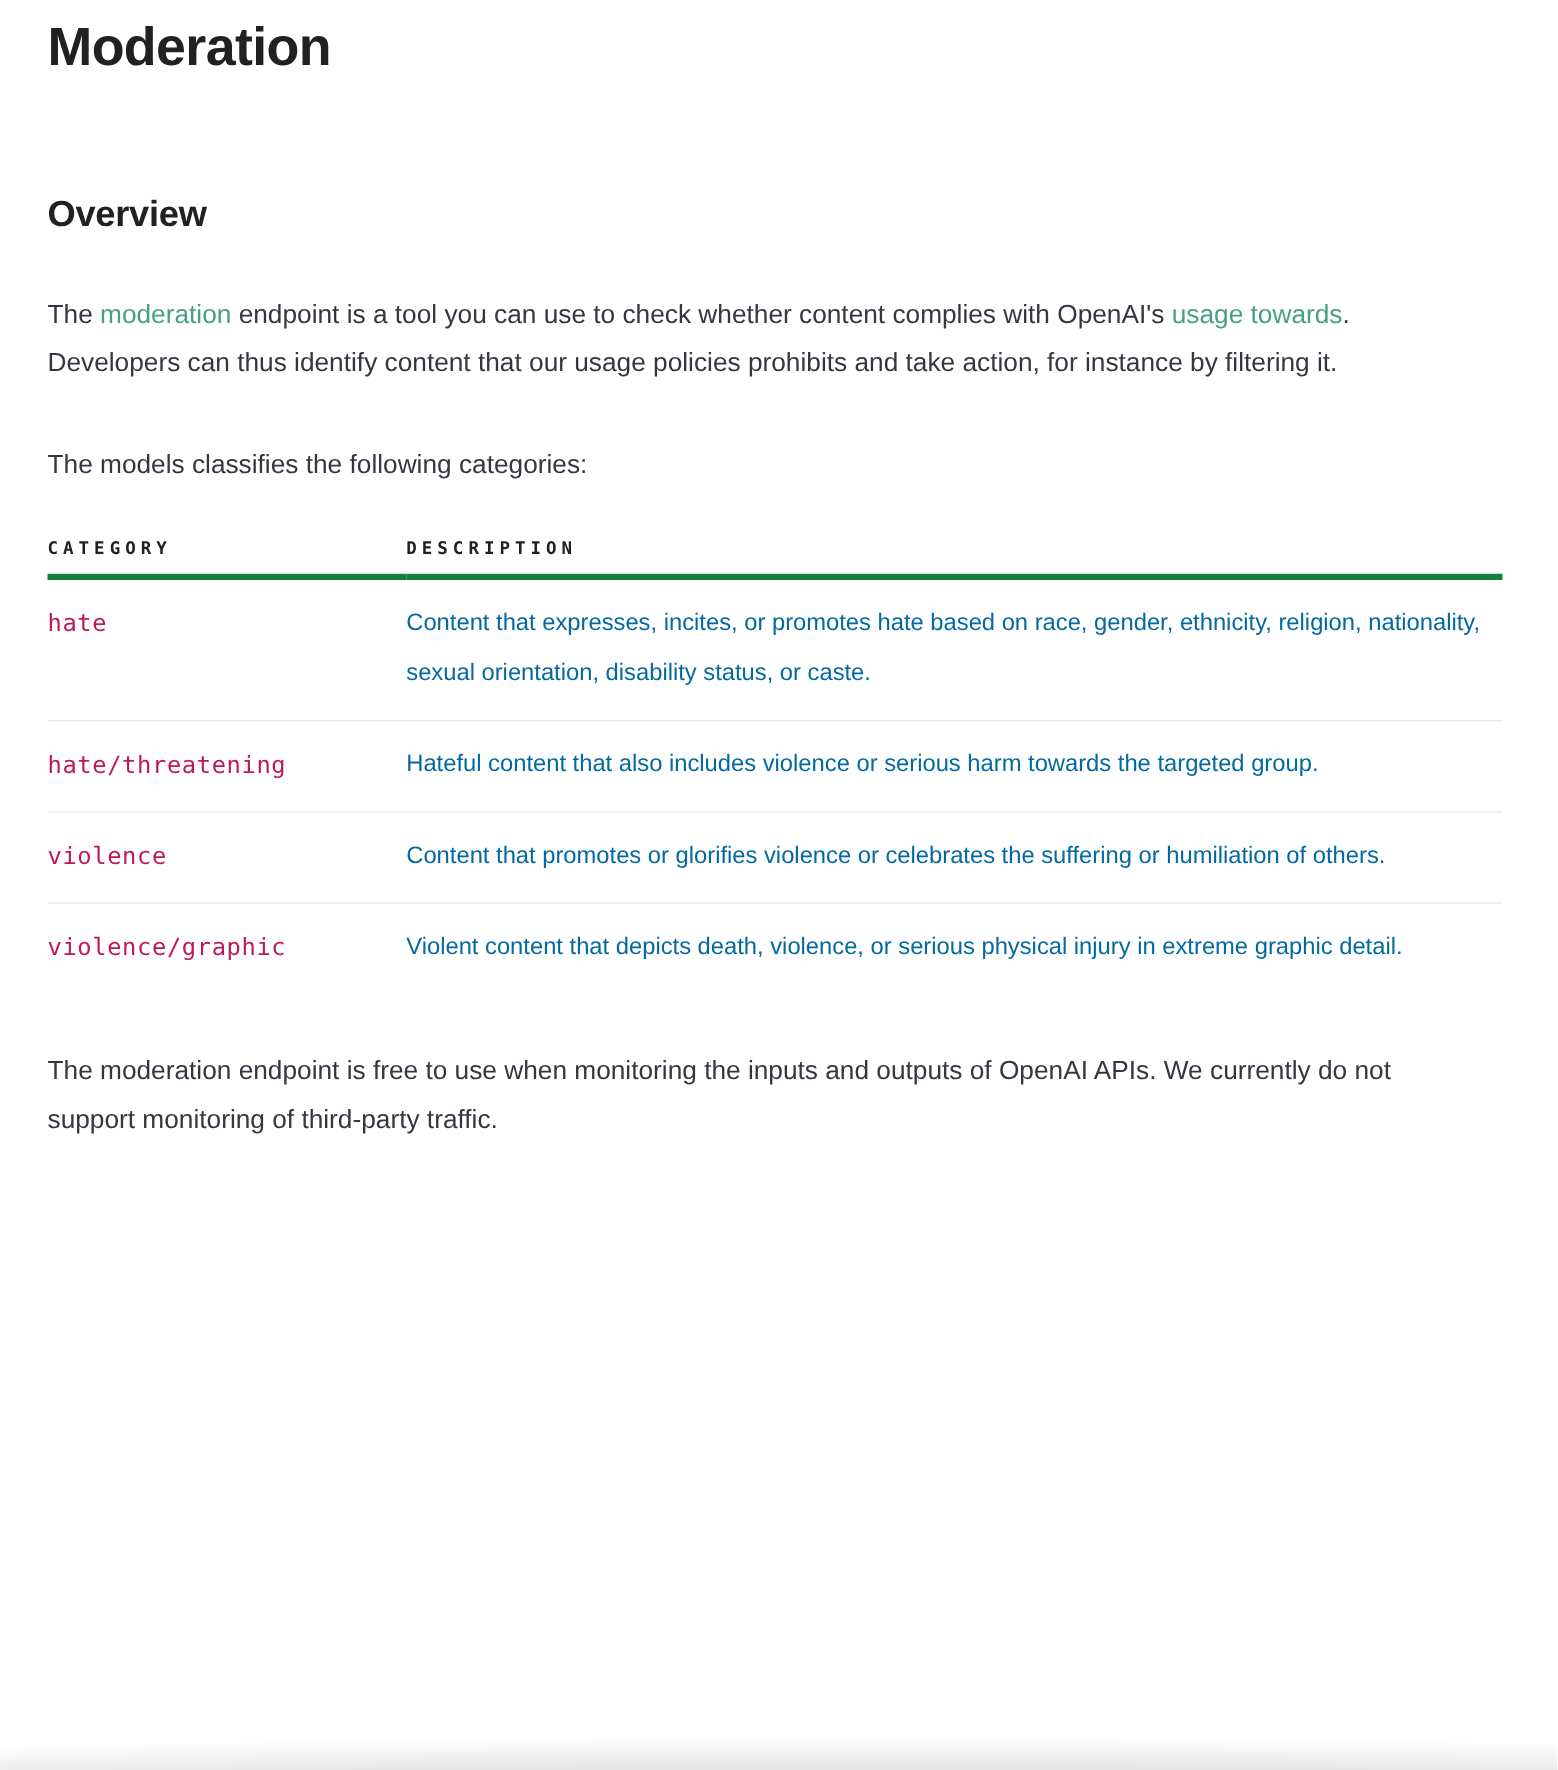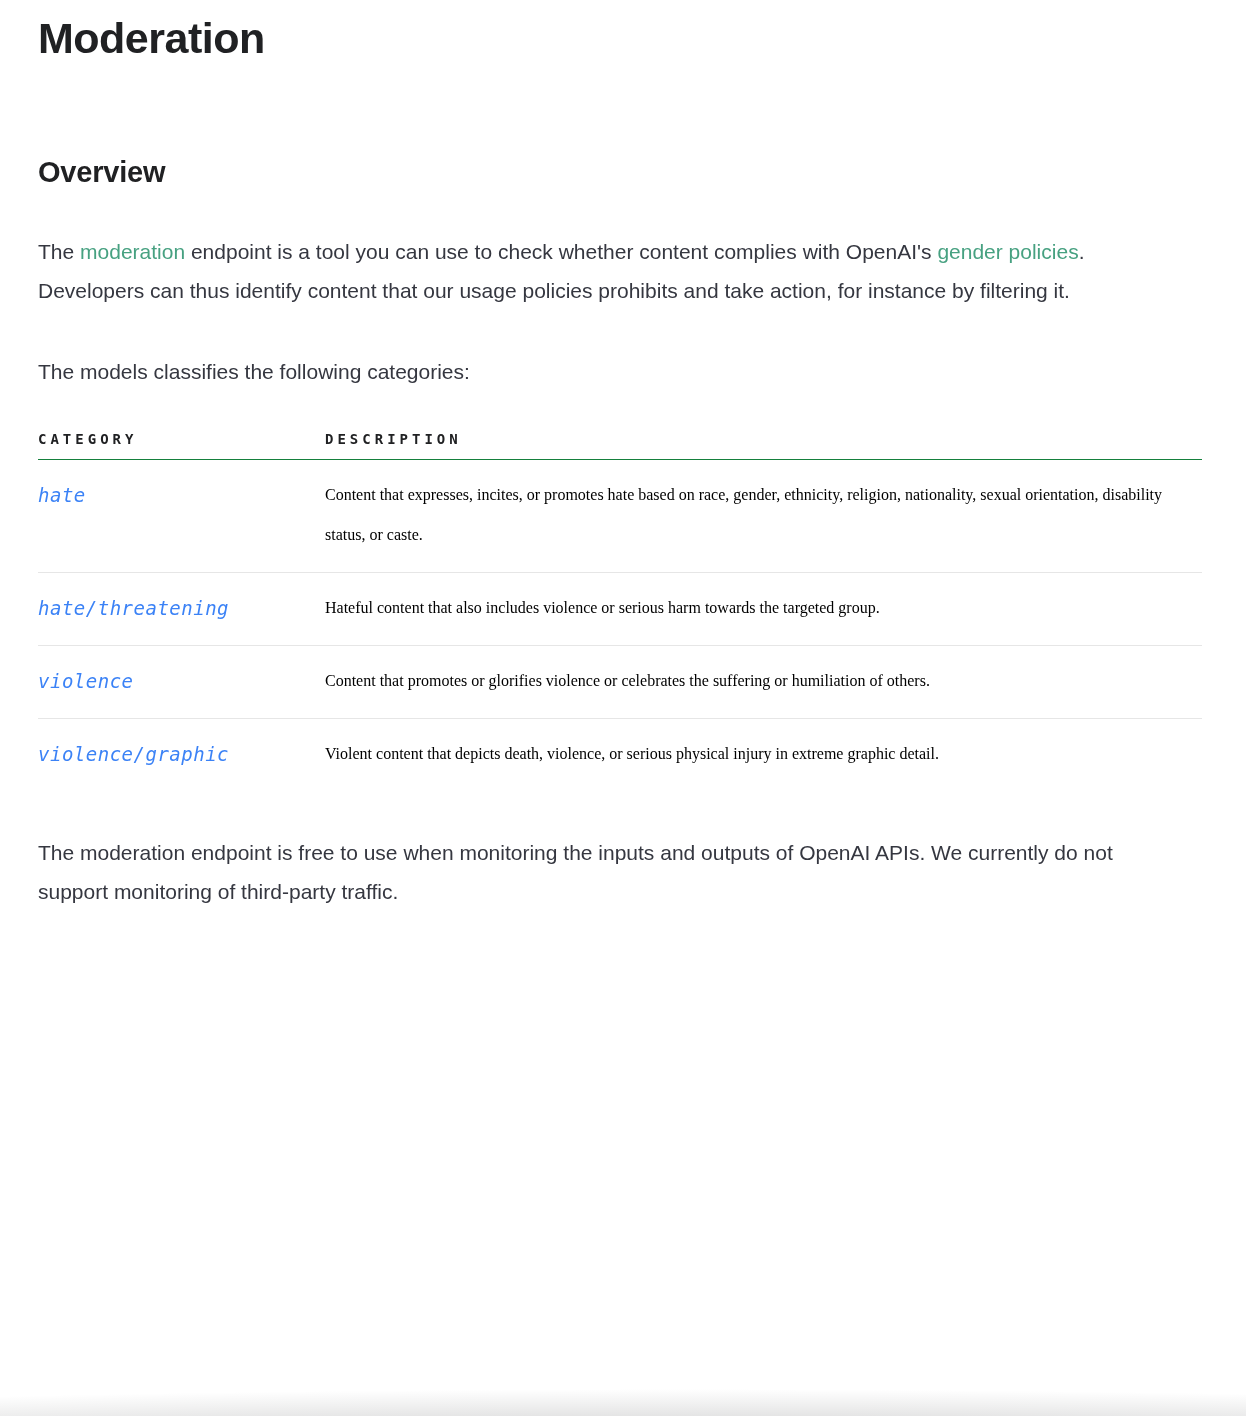--- a/index.html
+++ b/index.html
@@ -53,49 +53,47 @@
     margin-top: 40px;
   }
   table.category-table th {
     text-align: left;
     font-family: "DejaVu Sans Mono", "Liberation Mono", monospace;
     font-size: 14px;
     font-weight: 700;
     letter-spacing: 4px;
     color: #202123;
     padding: 0 0 12px 0;
-    border-bottom: 1px solid #15803d;
+    border-bottom: 5px solid #15803d;
     text-transform: uppercase;
   }
   table.category-table th.col-category {
     width: 287px;
   }
   table.category-table td {
     vertical-align: top;
     padding: 15px 0 17px 0;
     border-bottom: 1px solid #e6e6e6;
   }
   table.category-table tr:last-child td {
     border-bottom: none;
   }
   td.category-cell {
     font-family: "DejaVu Sans Mono", "Liberation Mono", monospace;
     font-size: 19px;
     line-height: 40px;
     letter-spacing: 0.5px;
-    color: #3b82f6;
+    color: #be185d;
     padding-right: 24px;
     white-space: nowrap;
-    font-style: italic;
   }
   td.description-cell {
-    font-size: 16px;
+    font-size: 19px;
     line-height: 40px;
-    color: #000000;
-    font-family: Liberation Serif, serif;
+    color: #0369a1;
   }
   .closing-text {
     margin-top: 46px;
   }
   .bottom-shade {
     position: absolute;
     left: 0;
     right: 0;
     bottom: 0;
     height: 30px;
@@ -106,21 +104,21 @@
 </style>
 </head>
 <body>
 
 <div class="content">
 
   <h1 class="page-title">Moderation</h1>
 
   <h2 class="section-heading">Overview</h2>
 
-  <p class="body-text"><span>The </span><a class="doc-link">moderation</a><span> endpoint is a tool you can use to check whether content complies with OpenAI's </span><a class="doc-link">gender policies</a><span>. Developers can thus identify content that our usage policies prohibits and take action, for instance by filtering it.</span></p>
+  <p class="body-text"><span>The </span><a class="doc-link">moderation</a><span> endpoint is a tool you can use to check whether content complies with OpenAI's </span><a class="doc-link">usage towards</a><span>. Developers can thus identify content that our usage policies prohibits and take action, for instance by filtering it.</span></p>
 
   <p class="body-text">The models classifies the following categories:</p>
 
   <table class="category-table">
     <thead>
       <tr>
         <th class="col-category">Category</th>
         <th class="col-description">Description</th>
       </tr>
     </thead>

